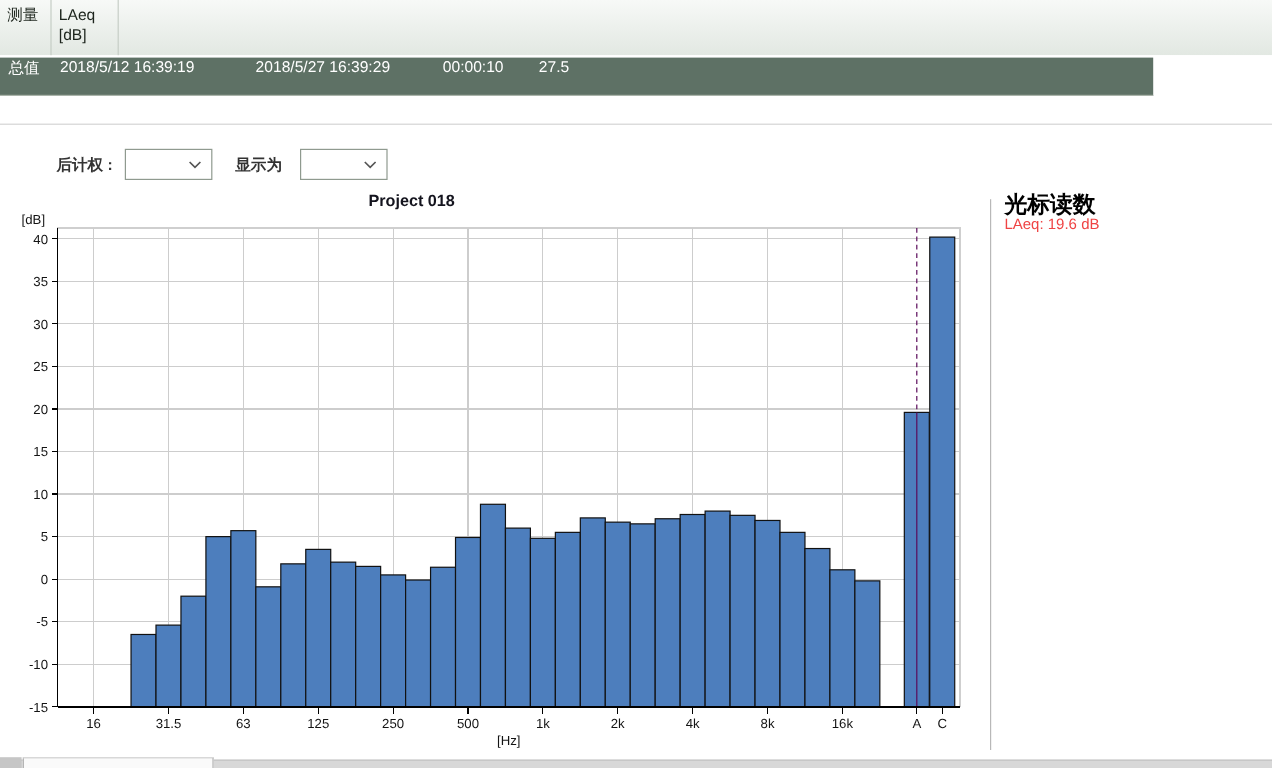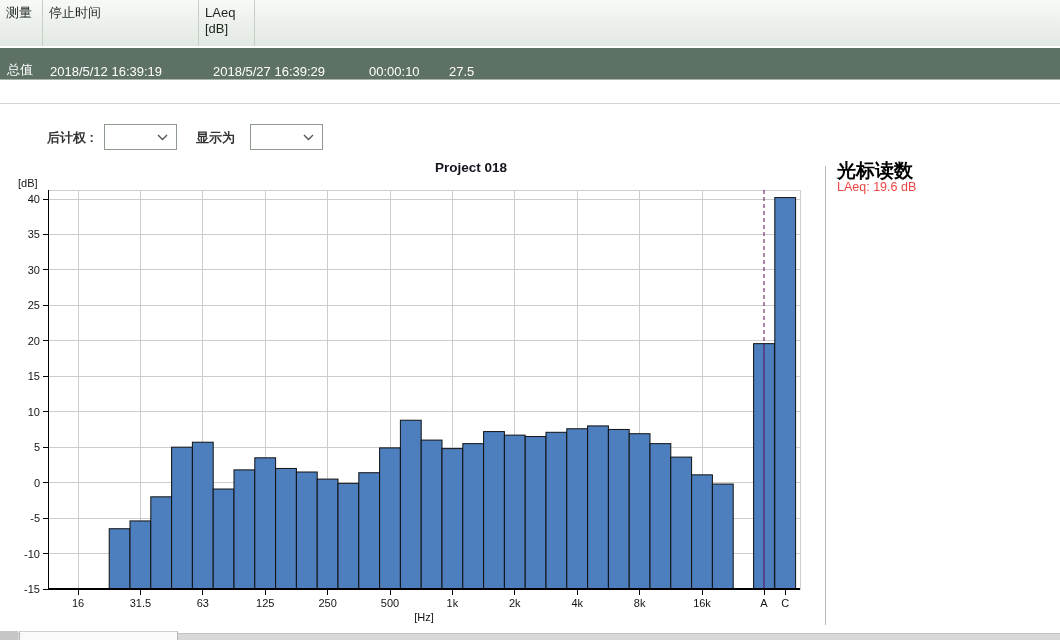--- a/index.html
+++ b/index.html
@@ -5,56 +5,55 @@
   html,body{margin:0;padding:0}
   body{width:1060px;height:640px;position:relative;overflow:hidden;background:#fff;
        font-family:"Liberation Sans","DejaVu Sans",sans-serif}
   
   .hdr{position:absolute;top:0;left:0;width:1060px;height:46px;
        background:linear-gradient(#f7f9f7,#e2e8e2);border-bottom:2px solid #fff;display:flex}
   .hcell{box-sizing:border-box;border-right:1px solid #c6cec6;padding:5px 0 0 6px;
          font-size:13px;color:#1c241c;line-height:16px}
   .hcell:last-child{border-right:none}
   .b{font-weight:normal}
-  .drow{position:absolute;top:48px;left:0;width:1060px;height:31px;background:#5e7165;
-        color:#fff;display:flex;align-items:flex-end;font-size:13px;border-bottom:1px solid #aab4aa}
+  .drow{position:absolute;top:48px;left:0;width:961px;height:31px;background:#5e7165;
+        color:#fff;display:flex;align-items:flex-start;font-size:13px;border-bottom:1px solid #aab4aa}
   .dcell{box-sizing:border-box;padding-left:7px;white-space:nowrap}
   .w0{width:43px}.w1{width:163px}.w2{width:156px}.w3{width:80px}.w4{width:56px}.wf{flex:1}
   
   .hr1{position:absolute;left:0;top:103px;width:1060px;height:1px;background:#d4d4d4}
   
   .lbl{position:absolute;font-size:13px;font-weight:bold;color:#333;white-space:nowrap}
   #lbl-pw{left:47px;top:129px}
   #lbl-da{left:196px;top:129px}
   .combo{position:absolute;width:73px;height:26px;background:#fff;border:1px solid #8f9a8f;
          display:flex;align-items:center;box-sizing:border-box;padding:0 8px 0 6px;font-size:12px;color:#222}
   .combo .val{flex:1}
   #combo1{left:104px;top:124px}
   #combo2{left:250px;top:124px}
   
-  #chart-title{position:absolute;left:307px;top:160px;width:200px;text-align:right;
+  #chart-title{position:absolute;left:307px;top:160px;width:200px;text-align:left;
                font-weight:bold;font-size:13.5px;color:#14141e}
   #chart-svg{position:absolute;left:0;top:155px}
   
   #vsep{position:absolute;left:825px;top:166px;width:1px;height:459px;background:#b8b8b8}
   #cursor-title{position:absolute;left:837px;top:158px;font-size:19px;font-weight:bold;color:#000}
   #cursor-reading{position:absolute;left:837px;top:180px;font-size:12.5px;color:#ef4444}
   
   #bstrip{position:absolute;left:0;top:633px;width:1060px;height:7px;background:#d8d8d8;
           border-top:1px solid #c2c2c2;box-sizing:border-box}
   #btab{position:absolute;left:19px;top:631px;width:159px;height:9px;background:#fafafa;
         border-left:1px solid #b5b5b5;border-right:1px solid #b5b5b5;border-top:1px solid #cfcfcf;box-sizing:border-box}
   #bstub{position:absolute;left:0;top:631px;width:18px;height:9px;background:#c6c6c6}
 </style>
 </head>
 <body>
 
 <div class="hdr">
   <div class="hcell w0"><span class="b">测量</span></div>
-  <div class="hcell w2"><span class="b">停止</span><span>时间</span></div>
   <div class="hcell w4"><span class="b">LAeq</span><br><span class="b">[dB]</span></div>
   <div class="hcell wf"></div>
 </div>
 
 <div class="drow">
   <div class="dcell w0">总值</div>
   <div class="dcell w1">2018/5/12 16:39:19</div>
   <div class="dcell w2">2018/5/27 16:39:29</div>
   <div class="dcell w3">00:00:10</div>
   <div class="dcell w4">27.5</div>

